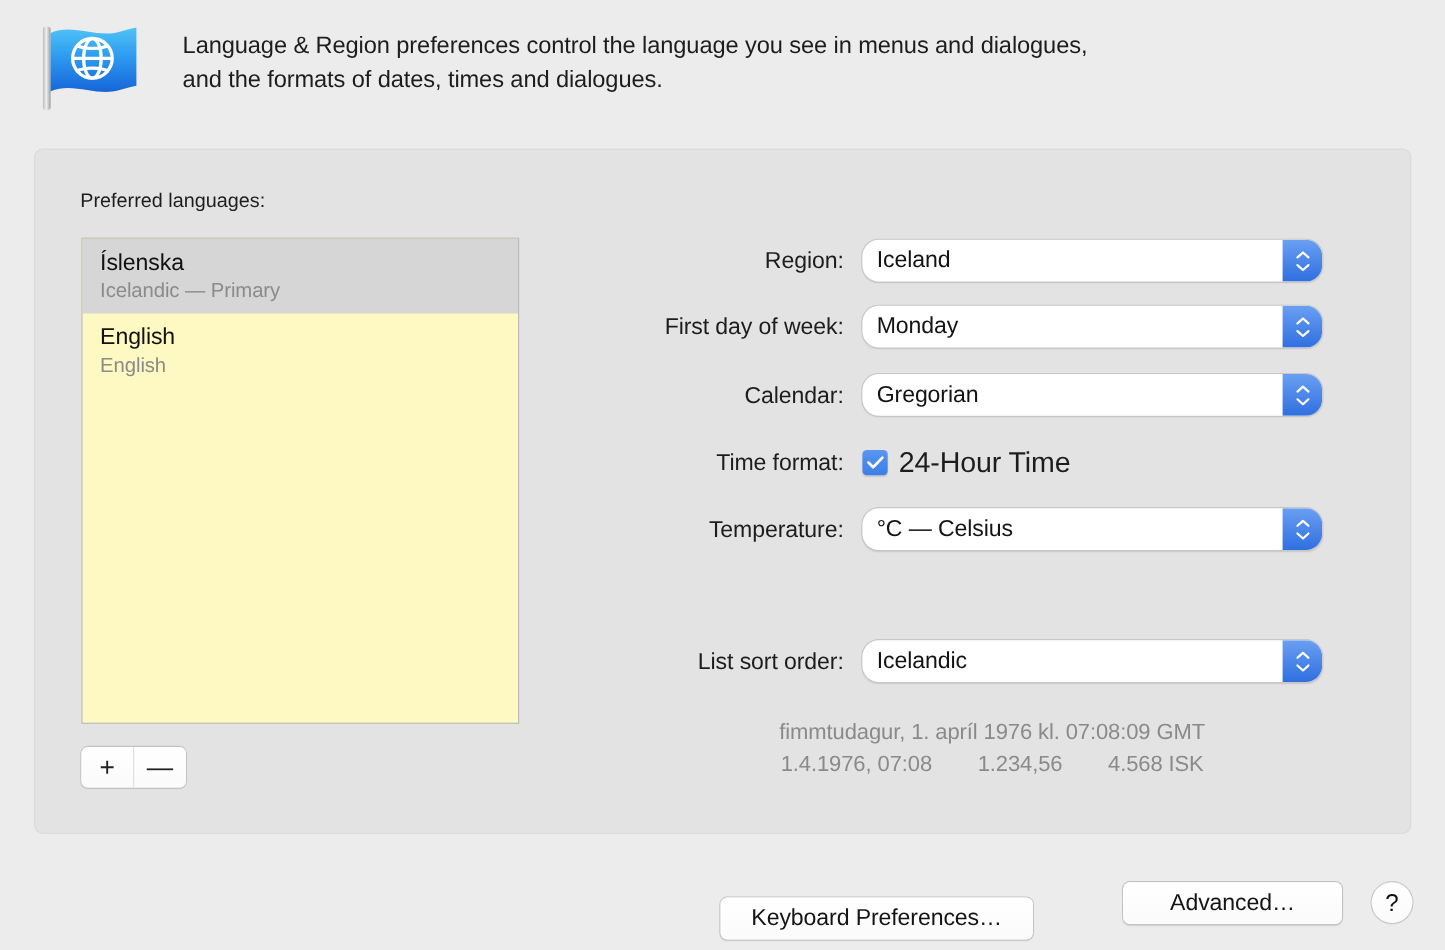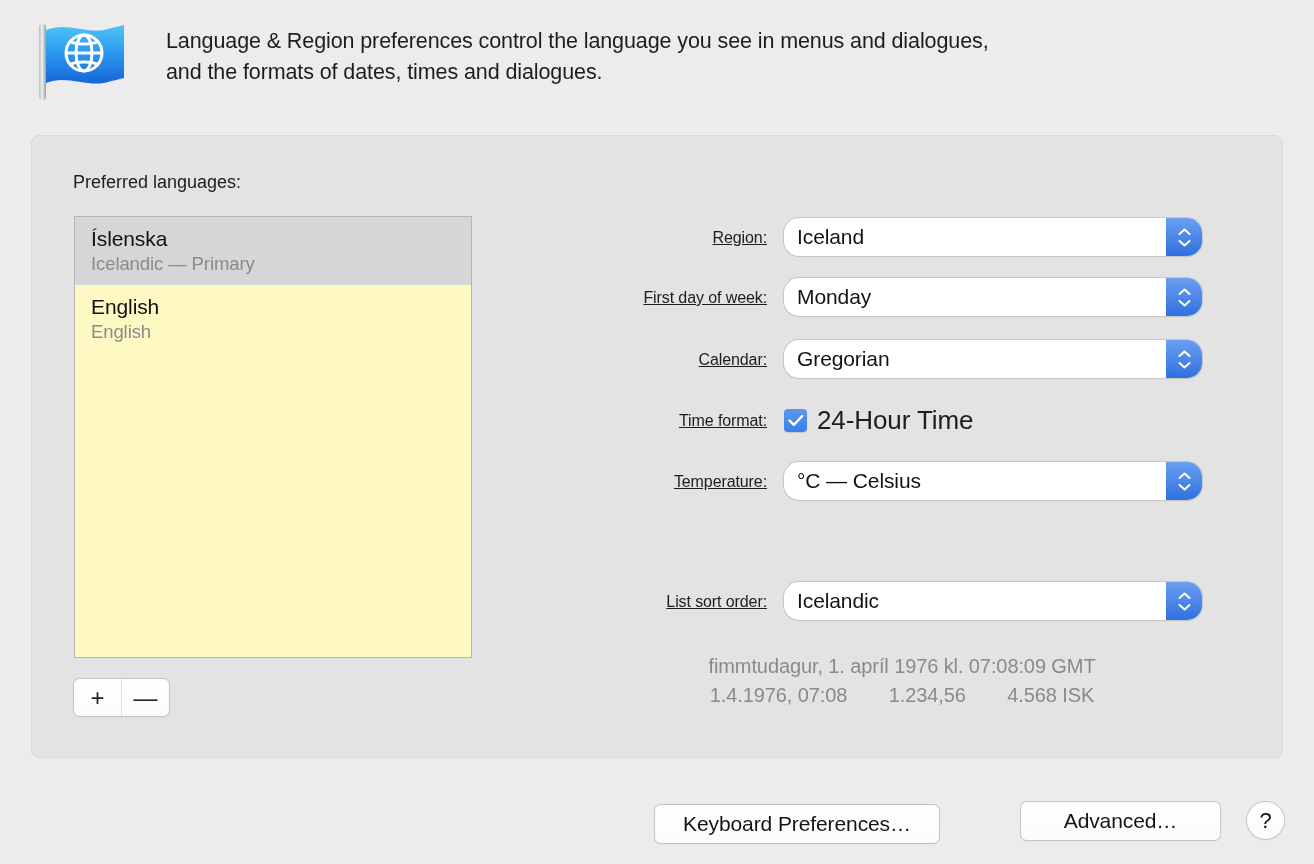--- a/index.html
+++ b/index.html
@@ -124,25 +124,24 @@
     position: absolute;
     height: 40px;
     display: flex;
     align-items: center;
   }
   .form-label {
     position: absolute;
     right: 0;
     width: 420px;
     text-align: right;
-    font-size: 16px;
+    font-size: 21px;
     color: #1d1d1d;
     letter-spacing: -0.1px;
     white-space: nowrap;
-    text-decoration: underline;
   }
   .label-holder {
     position: absolute;
     left: 311px;
     top: 0;
     width: 424px;
     height: 40px;
     display: flex;
     align-items: center;
     justify-content: flex-end;
@@ -247,21 +246,21 @@
     display: flex;
     align-items: center;
     justify-content: center;
     font-size: 21px;
     color: #141414;
     letter-spacing: -0.1px;
     box-sizing: border-box;
     cursor: default;
     white-space: nowrap;
   }
-  #btn-keyboard { left: 655px; top: 6px; width: 284px; }
+  #btn-keyboard { left: 655px; top: 17px; width: 284px; }
   #btn-advanced { left: 1021px; top: 3px; width: 199px; }
   #btn-help {
     position: absolute;
     left: 1247px; top: 3px;
     width: 37px; height: 37px;
     border-radius: 50%;
     background: linear-gradient(#ffffff, #fbfbfb);
     box-shadow: 0 0 0 1px #c4c4c4, 0 1px 1.5px rgba(0,0,0,0.12);
     display: flex;
     align-items: center;

